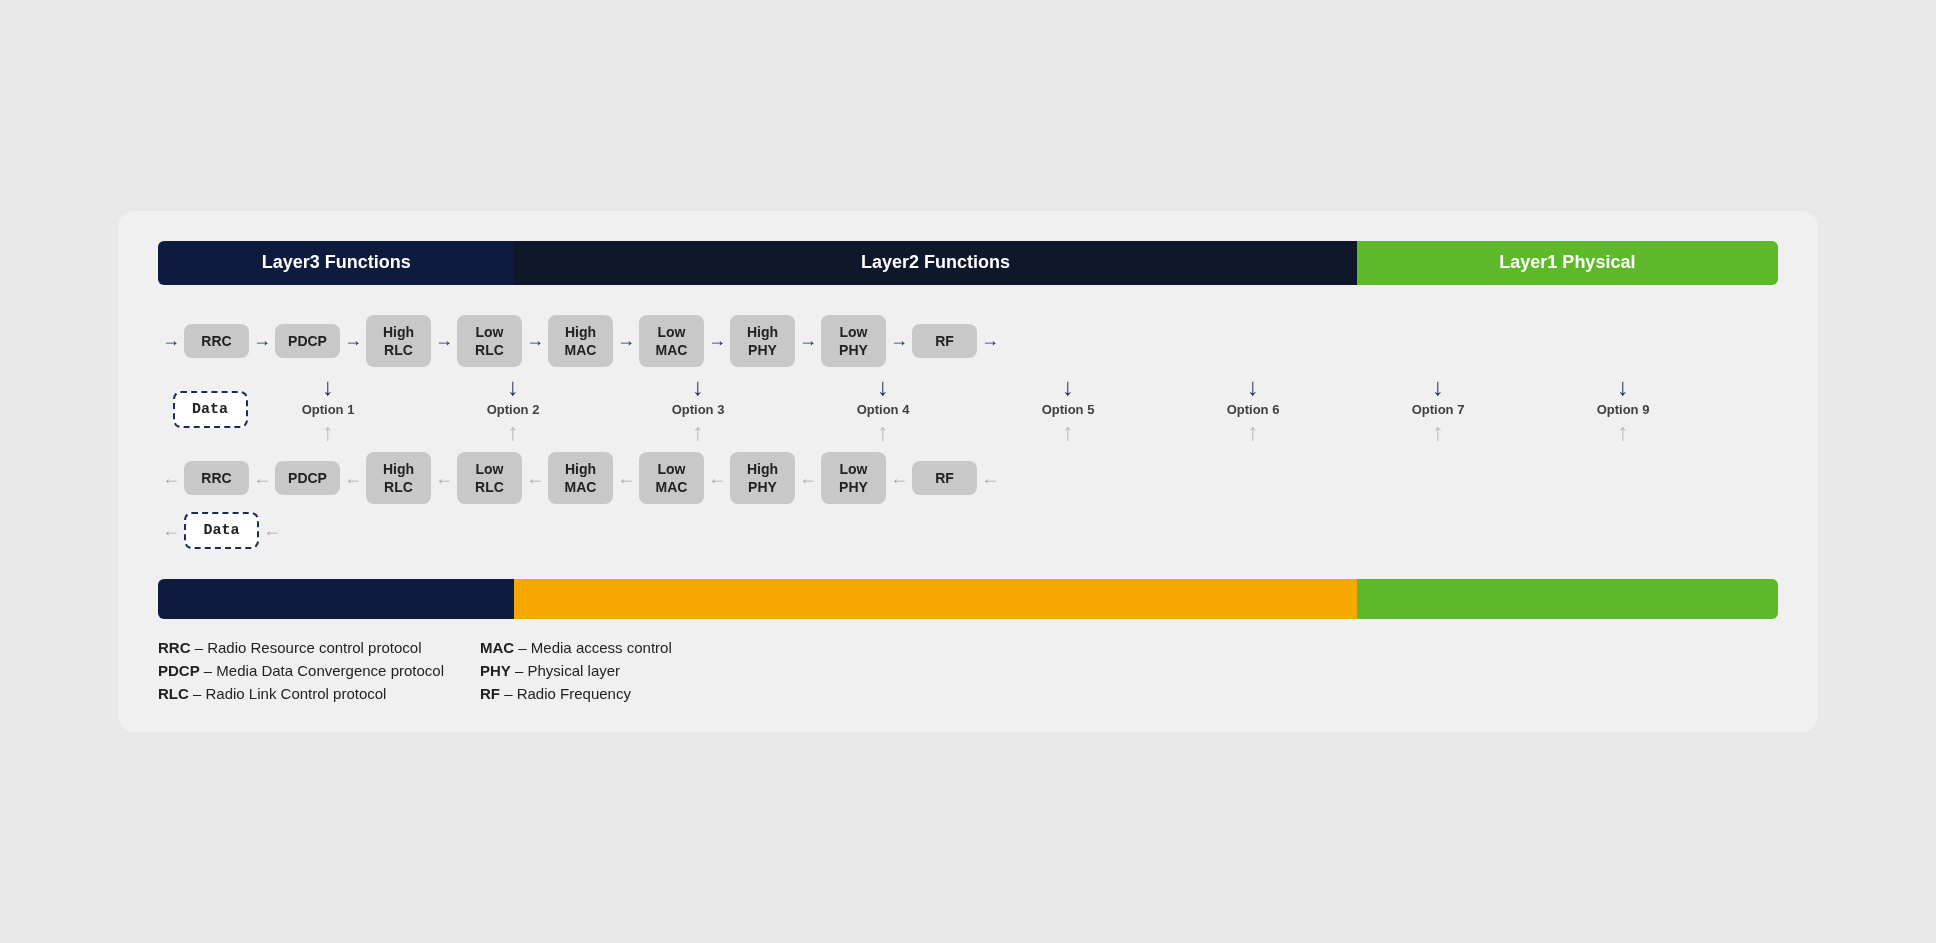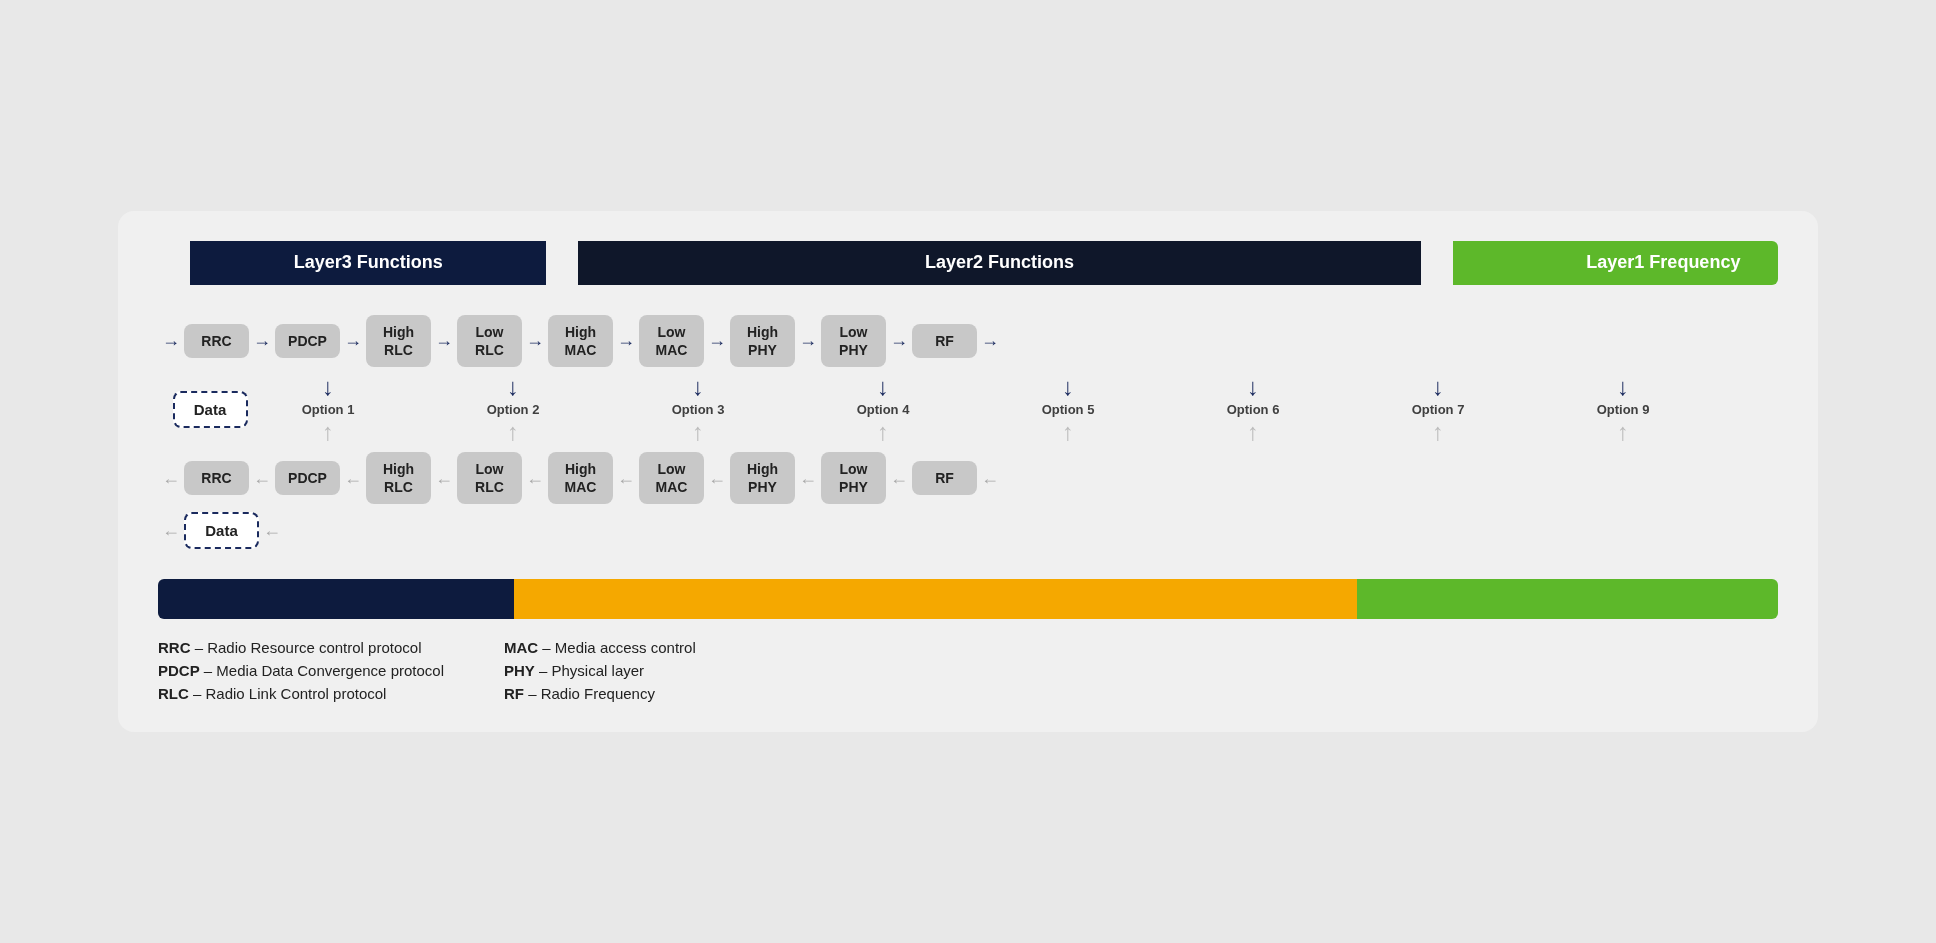--- a/index.html
+++ b/index.html
@@ -29,40 +29,39 @@
       margin-bottom: 30px;
       height: 44px;
     }
     .layer-section {
       display: flex;
       align-items: center;
       justify-content: center;
       font-size: 18px;
       font-weight: 700;
       color: white;
-      margin-left: 32px;
     }
     .layer3 { background: #0d1b3e; flex: 0 0 22%; }
     .layer2 { background: #0f172a; flex: 0 0 52%; }
     .layer1 { background: #5db82a; flex: 0 0 26%; }
 
     
     .bottom-bar {
       display: flex;
       width: 100%;
       height: 40px;
       border-radius: 6px;
       overflow: hidden;
       margin-top: 30px;
       margin-bottom: 20px;
     }
 
     .legend-area {
       display: flex;
-      gap: 60px;
+      gap: 36px;
       margin-top: 10px;
     }
     .legend-col {
       display: flex;
       flex-direction: column;
       gap: 6px;
     }
     .legend-item {
       font-size: 15px;
       color: #222;
@@ -90,20 +89,21 @@
     .dbox {
       background: white;
       border: 2.5px dashed #1a2a5e;
       border-radius: 8px;
       padding: 8px 12px;
       text-align: center;
       font-size: 15px;
       font-weight: 700;
       color: #222;
       min-width: 75px;
+      font-family: Liberation Mono, monospace;
     }
 
     .ha { font-size: 18px; color: #1a2a5e; margin: 0 4px; flex-shrink: 0; }
     .ha-gray { font-size: 18px; color: #aaa; margin: 0 4px; flex-shrink: 0; }
 
     .segment {
       flex: 1;
       display: flex;
       flex-direction: column;
       align-items: center;
@@ -118,21 +118,21 @@
 <div class="diagram-container">
 
   <div class="layer-bar">
     <div class="layer-section layer3">
       <span>Layer3 Functions</span>
     </div>
     <div class="layer-section layer2">
       <span>Layer2 Functions</span>
     </div>
     <div class="layer-section layer1">
-      <span>Layer1 Frequency</span>
+      <span>Layer1 Physical</span>
     </div>
   </div>
 
   <div class="diagram-grid">
 
     <div style="display:flex; align-items:center; width:100%; margin-bottom: 2px;">
       <span class="ha">→</span>
       <div class="pbox">RRC</div>
       <span class="ha">→</span>
       <div class="pbox">PDCP</div>

